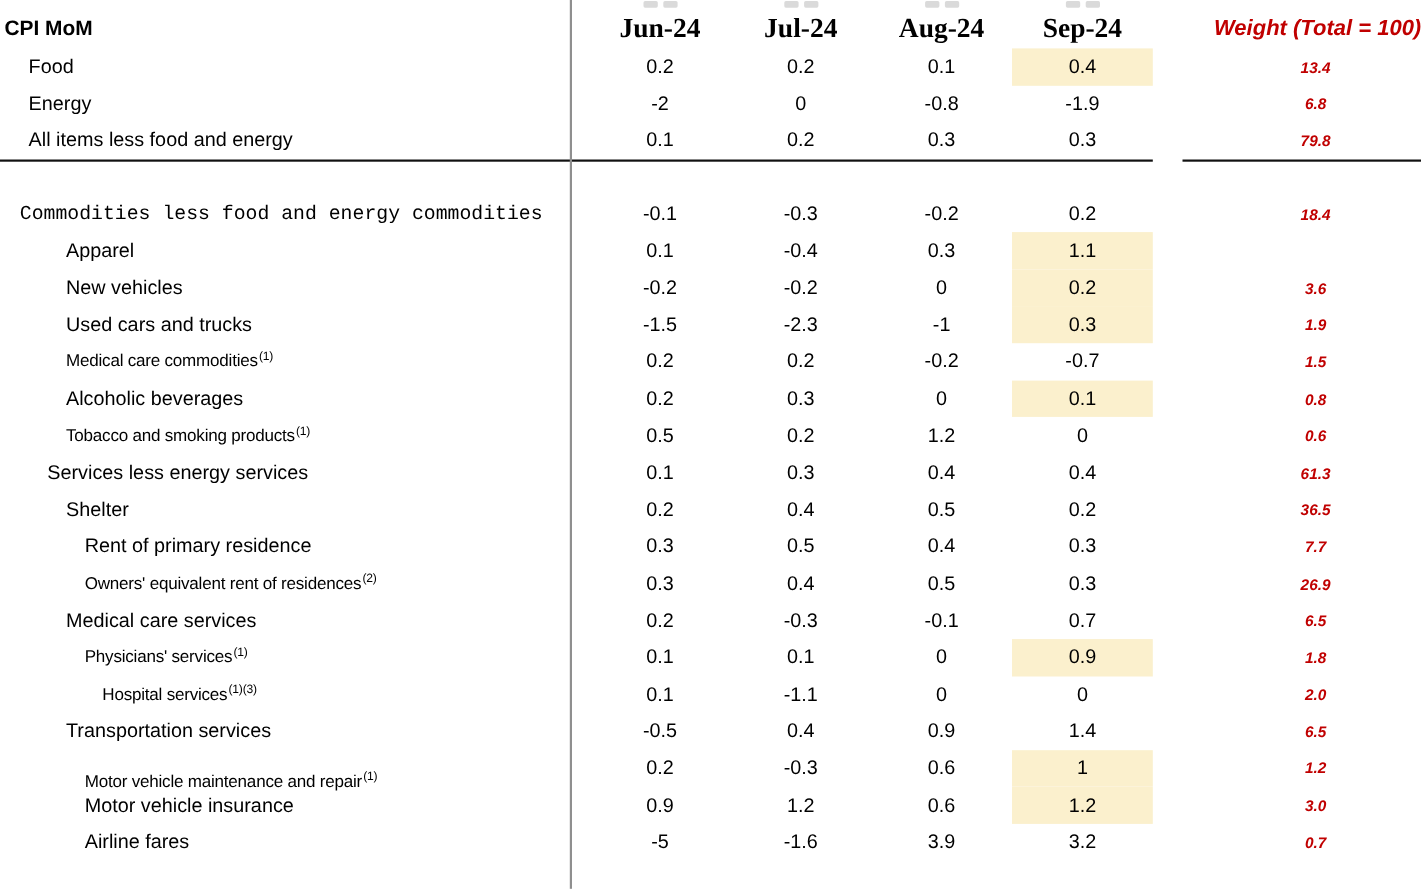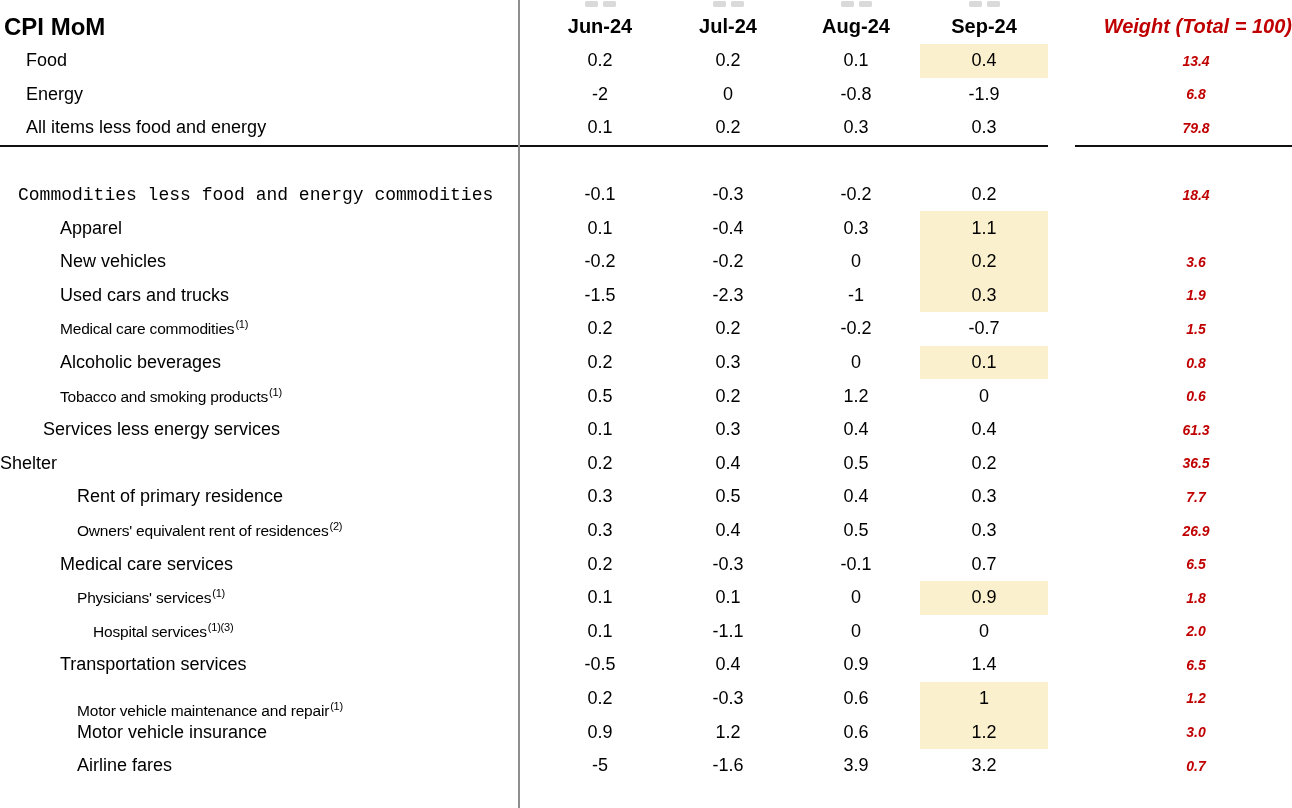--- a/index.html
+++ b/index.html
@@ -27,22 +27,22 @@
   .lbltext sup{font-size:11px;line-height:1;margin-left:1px;}
   .lbltext.shrink{font-size:15.5px;letter-spacing:-0.2px;}
   .cell{width:128px;display:flex;align-items:center;justify-content:center;font-size:18px;}
   .cell.first{margin-left:18px;}
   .cell.hl{background:var(--hl);}
   .wcell{width:192px;margin-left:52px;display:flex;align-items:center;justify-content:center;
          font-size:14px;font-weight:700;font-style:italic;color:var(--red);}
 
   
   .hdr{height:35px;}
-  .hdr .lbl{font-weight:700;font-size:24px;padding-left:4px;}
-  .hdr .cell{font-weight:700;font-size:20px;}
+  .hdr .lbl{font-weight:700;font-size:19px;padding-left:4px;}
+  .hdr .cell{font-weight:700;font-size:25px;font-family:Liberation Serif, serif;}
   .hdr .whdr{width:217px;margin-left:27px;box-sizing:border-box;display:flex;align-items:center;justify-content:flex-end;
              font-size:20px;font-weight:700;font-style:italic;color:var(--red);}
 
   
   .rule{position:relative;height:3px;}
   .rule .seg-left{position:absolute;left:0;top:0;width:1048px;height:2.5px;background:var(--rule);}
   .rule .seg-right{position:absolute;left:1075px;top:0;width:217px;height:2.5px;background:var(--rule);}
   .gap{height:30px;}
 </style>
 </head>
@@ -186,21 +186,21 @@
         <div class="lbl" style="padding-left: 43px;">
           <span class="lbltext">Services less energy services</span>
         </div>
         <div class="cell first">0.1</div>
         <div class="cell">0.3</div>
         <div class="cell">0.4</div>
         <div class="cell">0.4</div>
         <div class="wcell">61.3</div>
       </div>
       <div class="row">
-        <div class="lbl" style="">
+        <div class="lbl" style="padding-left: 60px;">
           <span class="lbltext">Shelter</span>
         </div>
         <div class="cell first">0.2</div>
         <div class="cell">0.4</div>
         <div class="cell">0.5</div>
         <div class="cell">0.2</div>
         <div class="wcell">36.5</div>
       </div>
       <div class="row">
         <div class="lbl" style="padding-left: 77px;">

